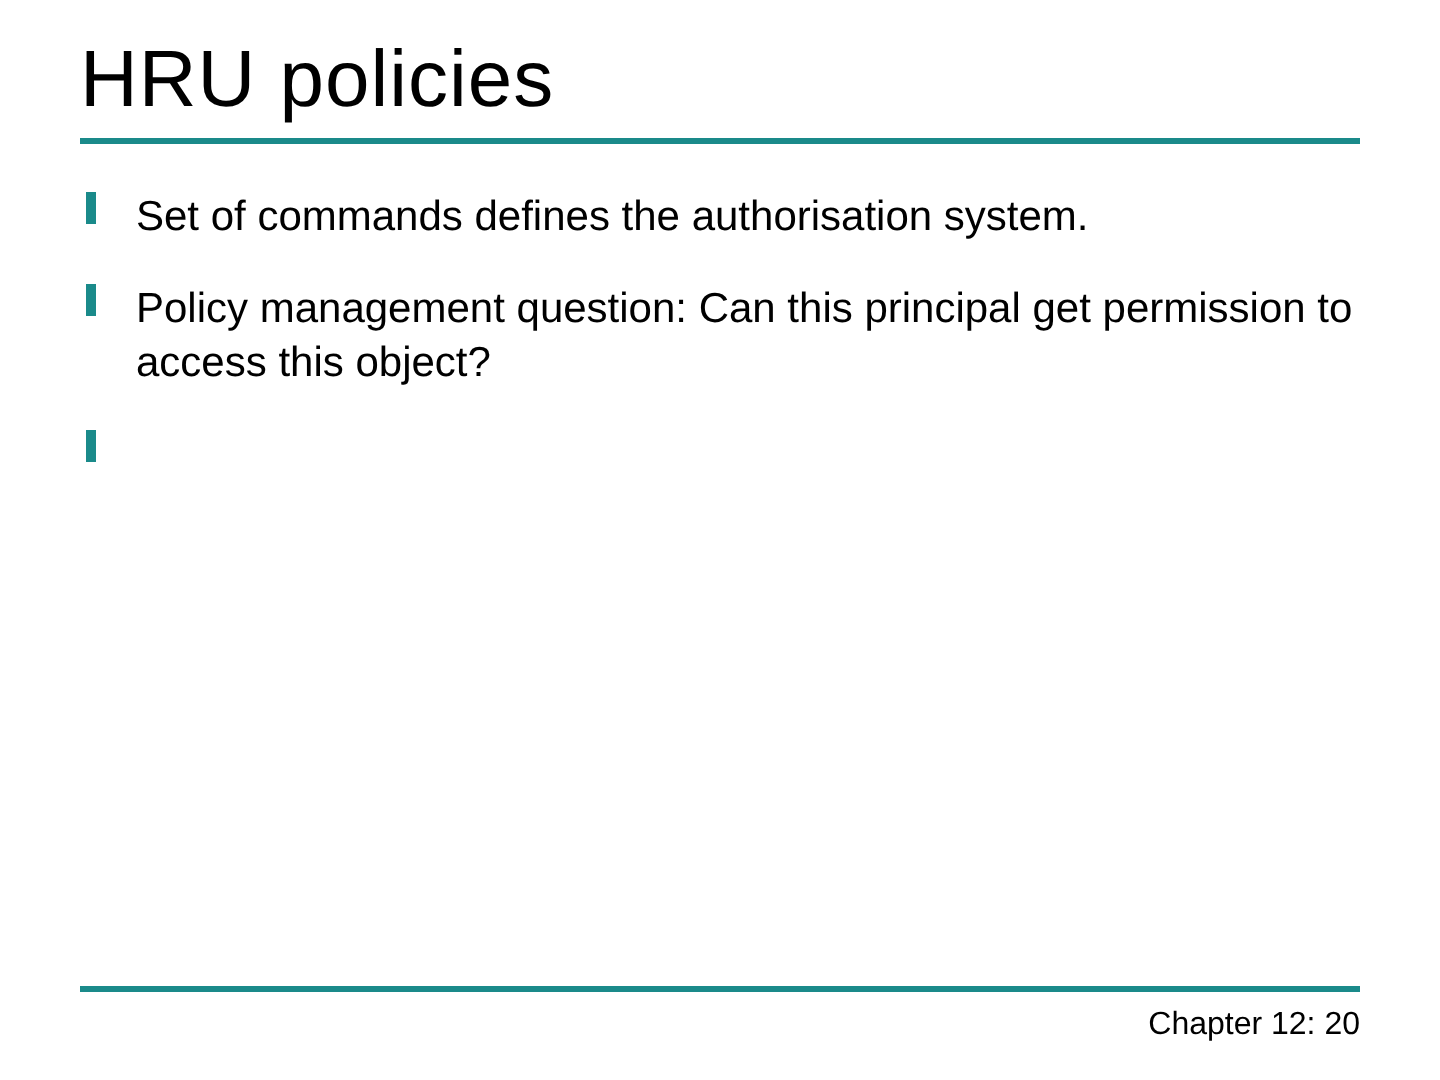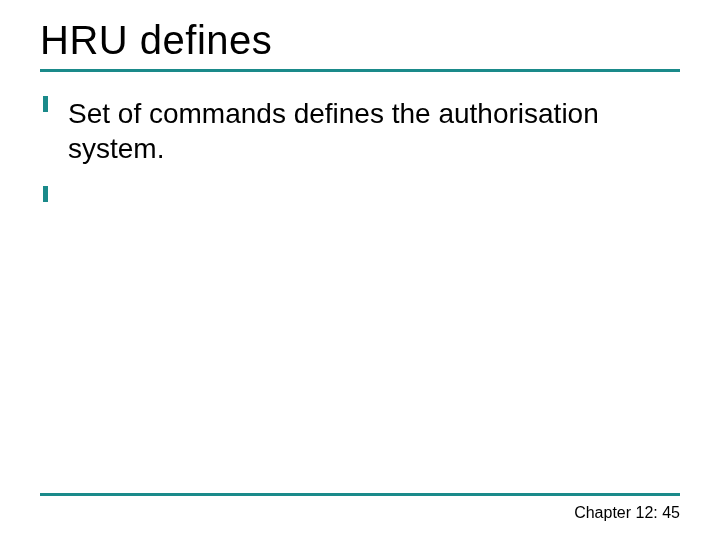--- a/index.html
+++ b/index.html
@@ -16,21 +16,21 @@
       margin-bottom: 6px;
       letter-spacing: 0.5px;
     }
     .rule-top {
       border: none;
       border-top: 3px solid #1a8a8a;
       margin-bottom: 24px;
     }
     .bullets {
       list-style: none;
-      font-size: 28px;
+      font-size: 21px;
       line-height: 1.25;
     }
     .bullets li {
       position: relative;
       padding-left: 28px;
       margin-bottom: 20px;
     }
     .bullets li .bullet-mark {
       position: absolute;
       left: 0;
@@ -60,29 +60,30 @@
       position: absolute;
       right: 40px;
       bottom: 18px;
       font-size: 16px;
     }
   </style>
 </head>
 <body>
 
 <div class="slide">
-  <h1 class="title">HRU defines</h1>
+  <h1 class="title">HRU policies</h1>
   <hr class="rule-top">
   <ul class="bullets">
     <li>
       <span class="bullet-mark"></span>
       <span>Set of commands defines the authorisation system.</span>
     </li>
     <li>
       <span class="bullet-mark"></span>
+      <span>Policy management question: Can this principal get permission to access this object?</span>
     </li>
     <li>
       <span class="bullet-mark"></span>
     </li>
   </ul>
   <hr class="footer-rule">
-  <div class="footer-text">Chapter 12: 45</div>
+  <div class="footer-text">Chapter 12: 20</div>
 </div>
 
 </body></html>

